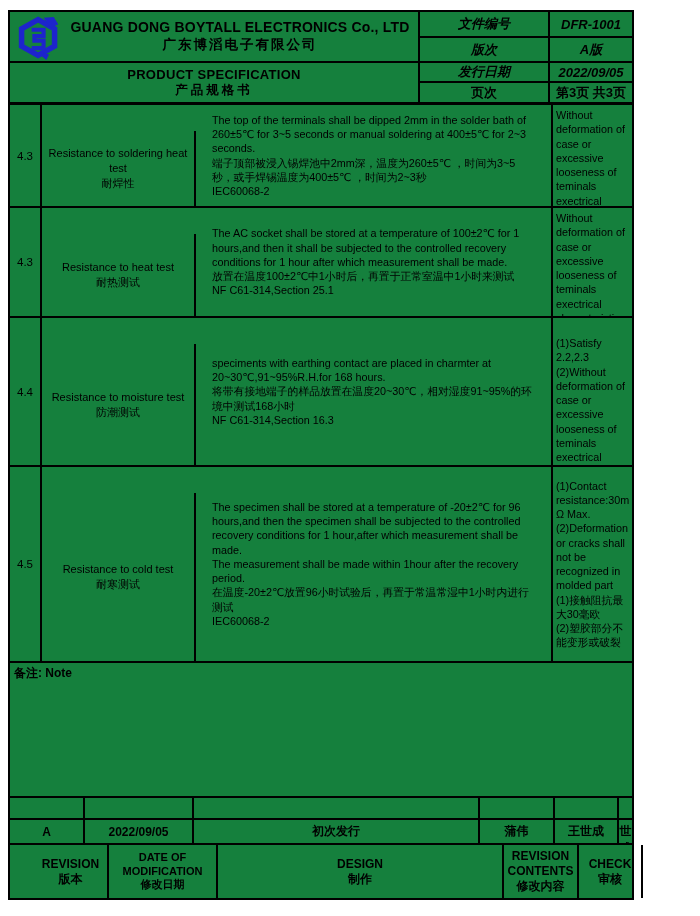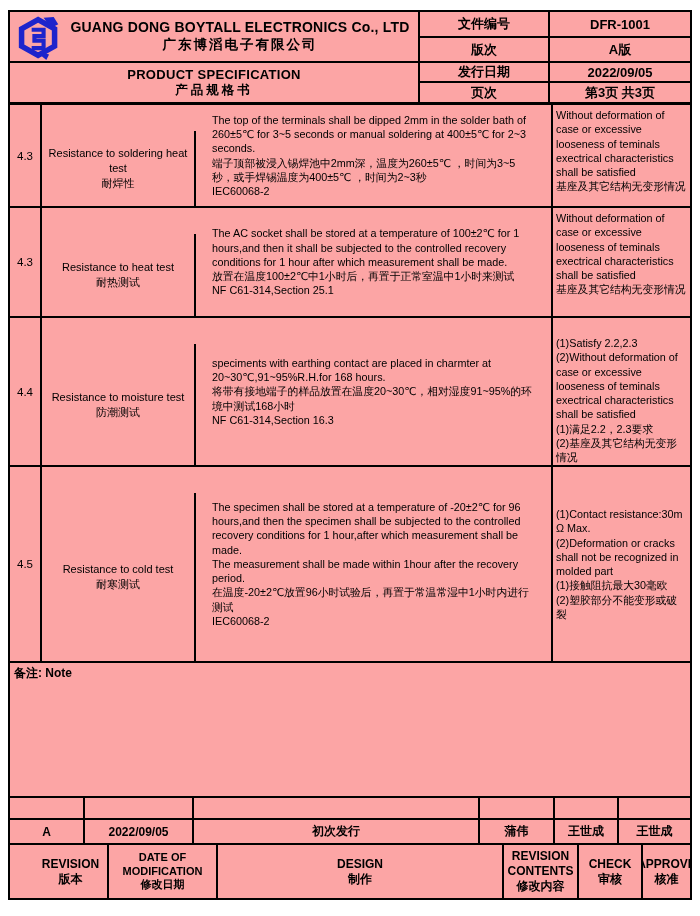--- a/index.html
+++ b/index.html
@@ -1,37 +1,37 @@
 <!DOCTYPE html>
 <html><head>
 <meta charset="utf-8">
 <style>
   * { margin:0; padding:0; box-sizing:border-box; }
   html,body { width:700px; height:916px; background:#fff; overflow:hidden;
     font-family:"Liberation Sans","DejaVu Sans",sans-serif; color:#000; }
-  .doc { position:absolute; left:8px; top:10px; width:684px; height:890px;
-    border:2px solid #000; background:#fca5a5; }
+  .doc { position:absolute; left:8px; top:10px; width:626px; height:890px;
+    border:2px solid #000; background:#15803d; }
   .pre { white-space:pre-line; }
 
   
   .hdr { display:grid; height:93px; grid-template-columns:410px 130px 1fr;
          grid-template-rows:26px 25px 20px 1fr; border-bottom:3px solid #000; }
   .h-company { grid-area:1/1/3/2; border-right:2px solid #000; border-bottom:2px solid #000;
     position:relative; display:flex; flex-direction:column; justify-content:center;
     align-items:center; padding-left:52px; }
   .h-company .en { font-weight:bold; font-size:14px; letter-spacing:.2px; }
   .h-company .cn { font-weight:bold; font-size:13.5px; letter-spacing:2px; margin-top:1px; }
   .h-title { grid-area:3/1/5/2; border-right:2px solid #000; display:flex;
     flex-direction:column; justify-content:center; align-items:center; }
   .h-title .en { font-weight:bold; font-size:13px; letter-spacing:.3px; }
   .h-title .cn { font-weight:bold; font-size:12.5px; letter-spacing:3px; }
   .h-cell { display:flex; align-items:center; justify-content:center;
     font-weight:bold; font-size:13px; }
   .h-label { border-right:2px solid #000; }
-  .bb { border-bottom:2px solid #000; }
+  .bb { border-bottom:2px solid #000;font-style:italic; }
   .logo { position:absolute; left:7px; top:4px; width:44px; height:44px; }
 
   
   .spec-row { display:grid; grid-template-columns:32px 154px 357px 1fr;
     border-bottom:2px solid #000; }
   .spec-row > div { border-right:2px solid #000; overflow:hidden; }
   .spec-row > div:last-child { border-right:none; }
   .r1 { height:103px; } .r2 { height:110px; } .r3 { height:149px; } .r4 { height:196px; }
   .c-no { display:flex; align-items:center; justify-content:center; font-size:11.5px; }
   .c-name { display:flex; flex-direction:column; align-items:center; justify-content:center;

